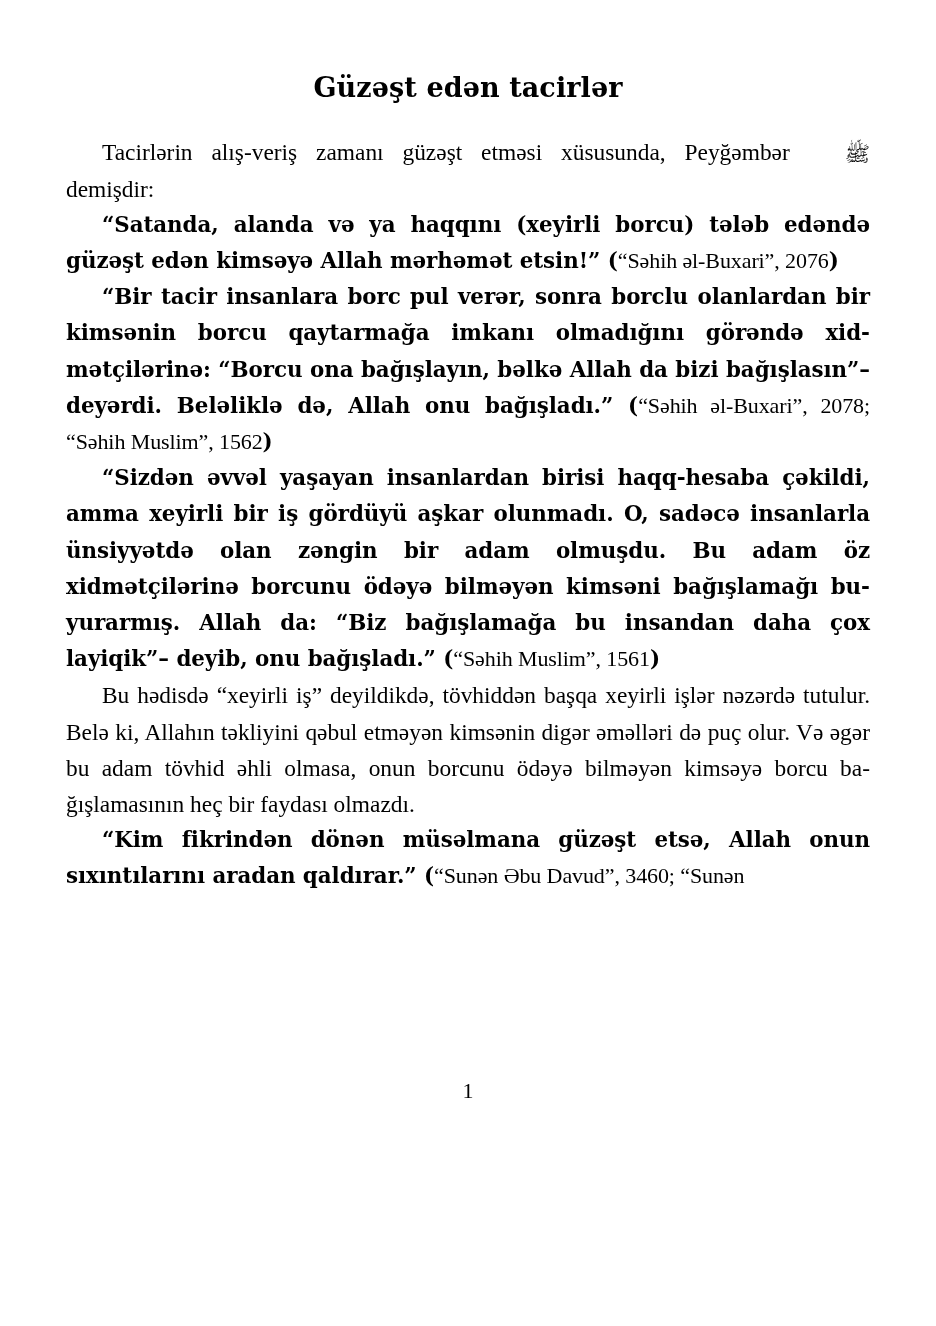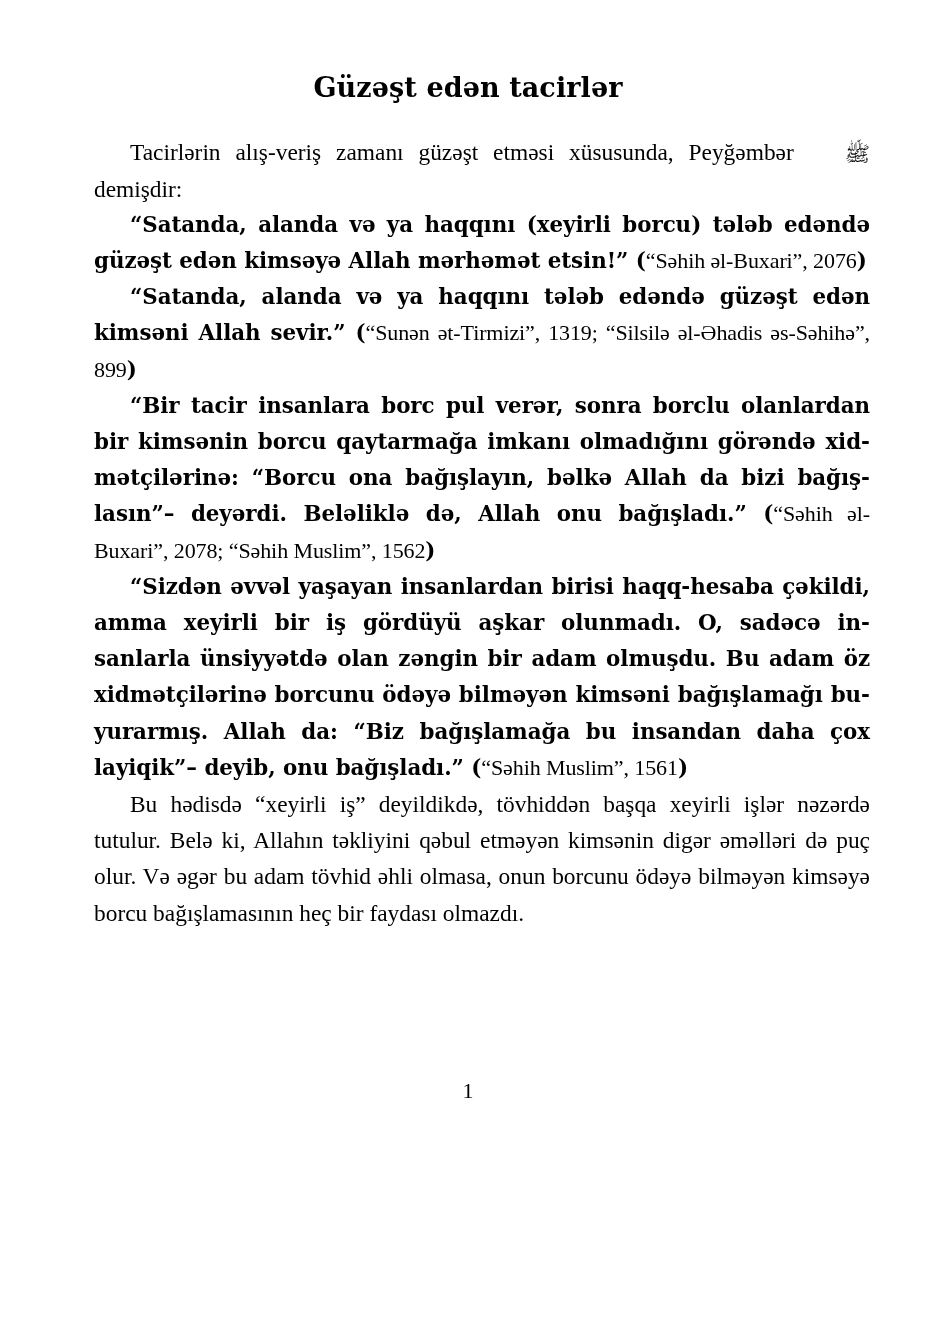--- a/index.html
+++ b/index.html
@@ -33,21 +33,20 @@
     font-weight: 700;
     font-size: 27px;
     letter-spacing: 0.1px;
     margin: 0;
     padding-top: 72px;
     line-height: 1.2;
   }
 
   .body-block {
     margin-top: 30px;
-    margin-left: 28px;
   }
 
   p.para {
     margin: 0;
     text-align: justify;
     text-justify: inter-word;
     text-indent: 36px;
     font-size: 22.2px;
     line-height: 36.2px;
     hyphens: manual;
@@ -104,28 +103,28 @@
   <div class="content">
 
     <h1 class="page-title">Güzəşt edən tacirlər</h1>
 
     <div class="body-block">
 
       <p class="para regular"><span>Tacirlərin alış-veriş zamanı güzəşt etməsi xüsusunda, Peyğəmbər </span><span class="salawat">ﷺ</span><span> demişdir:</span></p>
 
       <p class="para bold"><span>“Satanda, alanda və ya haqqını (xeyirli borcu) tələb edəndə güzəşt edən kimsəyə Allah mərhəmət etsin!” (</span><span class="cite">“Səhih əl-Buxari”, 2076</span><span>)</span></p>
 
-      <p class="para bold"><span>“Satanda, alanda və ya haqqını tələb edəndə güzəşt edən kimsəni Allah sevir.” (</span><span class="cite">“Sunən ət-Tirmizi”, 1319; “Silsilə əl-Əhadis əs-Səhihə”, 899</span><span>)</span></p>
 
       <p class="para bold"><span>“Bir tacir insanlara borc pul verər, sonra borclu olanlardan bir kimsənin borcu qaytarmağa imkanı olmadığını görəndə xid­mətçilərinə: “Borcu ona bağışlayın, bəlkə Allah da bizi bağış­lasın”– deyərdi. Beləliklə də, Allah onu bağışladı.” (</span><span class="cite">“Səhih əl-Buxari”, 2078; “Səhih Muslim”, 1562</span><span>)</span></p>
 
       <p class="para bold"><span>“Sizdən əvvəl yaşayan insanlardan birisi haqq-hesaba çəkildi, amma xeyirli bir iş gördüyü aşkar olunmadı. O, sadəcə in­sanlarla ünsiyyətdə olan zəngin bir adam olmuşdu. Bu adam öz xidmətçilərinə borcunu ödəyə bilməyən kimsəni bağışlamağı bu­yurarmış. Allah da: “Biz bağışlamağa bu insandan daha çox layiqik”– deyib, onu bağışladı.” (</span><span class="cite">“Səhih Muslim”, 1561</span><span>)</span></p>
 
       <p class="para regular"><span>Bu hədisdə “xeyirli iş” deyildikdə, tövhiddən başqa xeyirli iş­lər nəzərdə tutulur. Belə ki, Allahın təkliyini qəbul etməyən kim­sənin digər əməlləri də puç olur. Və əgər bu adam tövhid əhli olmasa, onun borcunu ödəyə bilməyən kimsəyə borcu ba­ğışlamasının heç bir faydası olmazdı.</span></p>
 
 
+      <p class="para bold"><span>“Kim fikrindən dönən müsəlmana güzəşt etsə, Allah onun sıxıntılarını aradan qaldırar.” (</span><span class="cite">“Sunən Əbu Davud”, 3460; “Sunən</span><span></span></p>
 
     </div>
   </div>
 
   <div class="folio">1</div>
 
 </div>
 
 </body></html>

